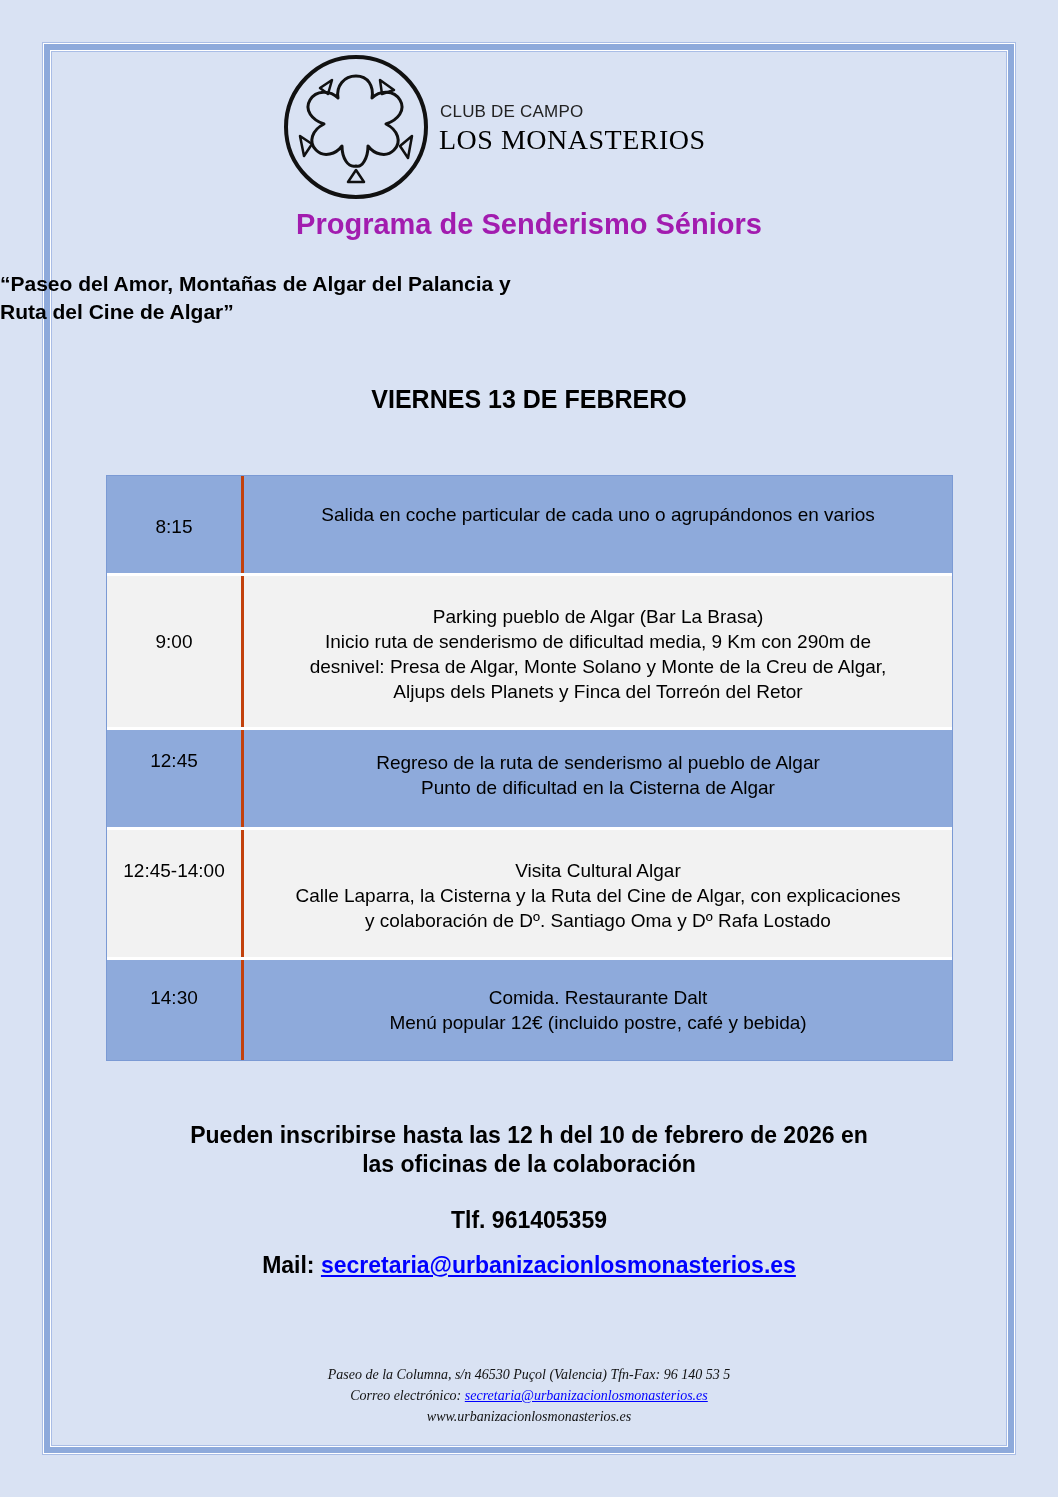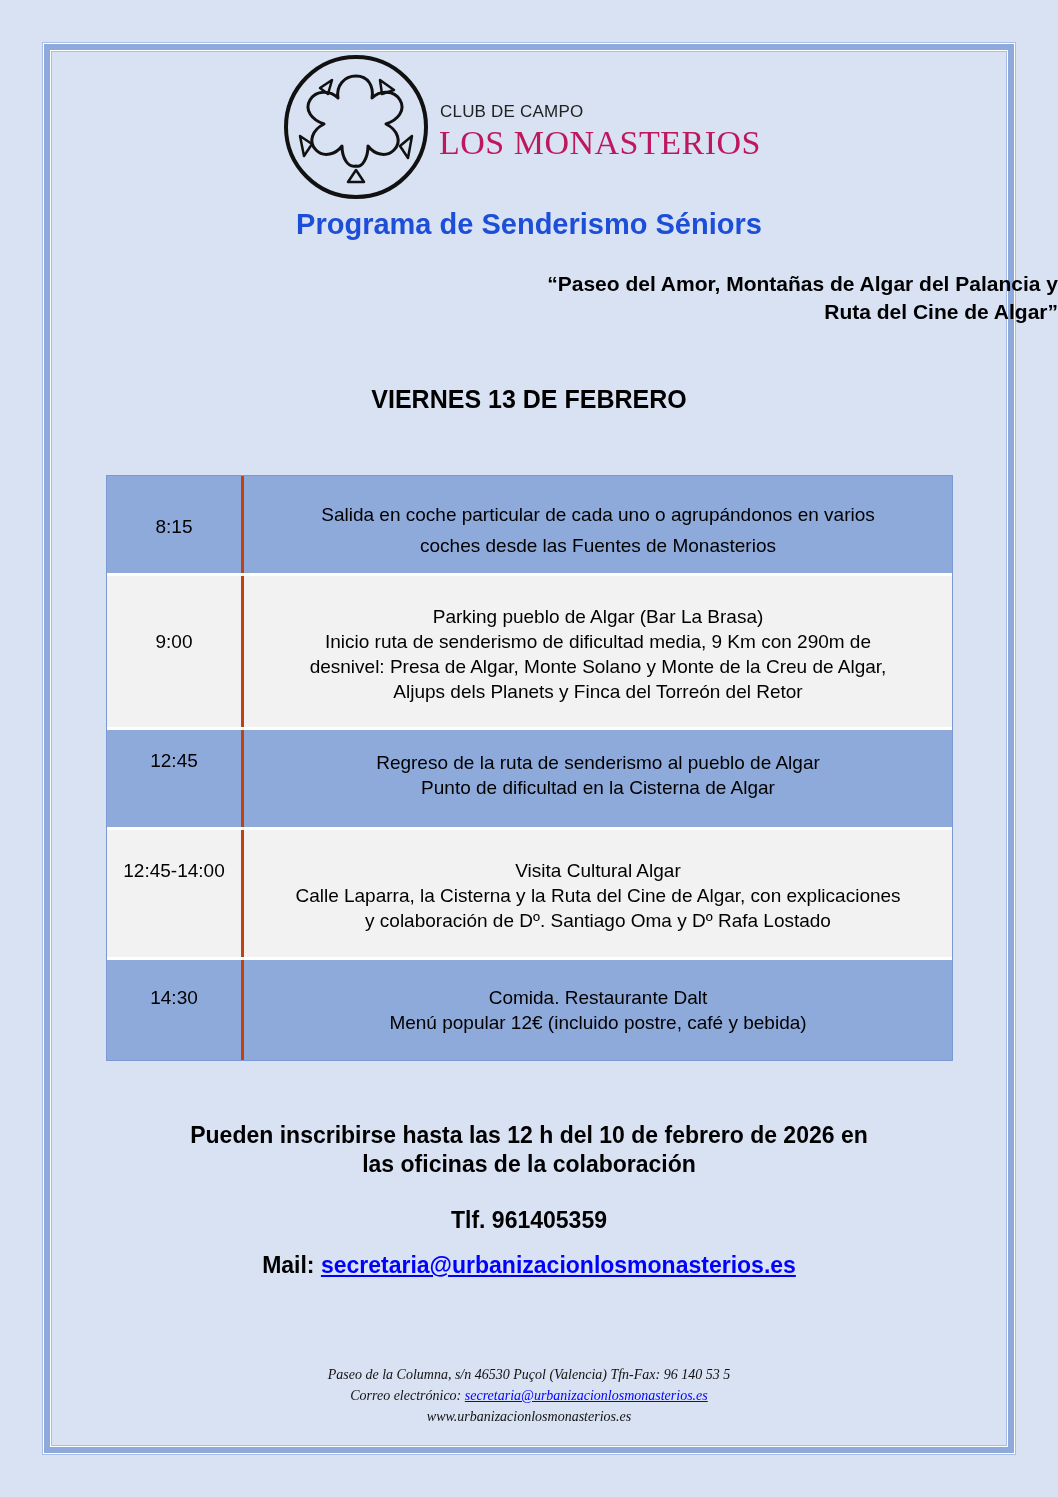--- a/index.html
+++ b/index.html
@@ -28,29 +28,29 @@
   }
 
   .logo-wrap { position: absolute; left: 282px; top: 54px; width: 500px; height: 146px; }
   .logo-mark { position: absolute; left: 0; top: 0; width: 148px; height: 146px; }
   .logo-small {
     position: absolute; left: 158px; top: 48px;
     font-family: Liberation Sans, sans-serif; font-size: 17px; color: #222; letter-spacing: 0.2px;
   }
   .logo-big {
     position: absolute; left: 157px; top: 70px;
-    font-family: "Liberation Serif", serif; font-size: 34px; color: #be185d; letter-spacing: 0.5px; white-space: nowrap;
+    font-family: "Liberation Serif", serif; font-size: 28px; color: #000000; letter-spacing: 0.5px; white-space: nowrap;
   }
 
   .title {
     position: absolute; left: 0; width: 1058px; top: 208px; text-align: center;
-    font-size: 29px; font-weight: bold; color: #1d4ed8;
+    font-size: 29px; font-weight: bold; color: #a21caf;
   }
   .subtitle {
-    position: absolute; left: 0; width: 1058px; top: 270px; text-align: right;
+    position: absolute; left: 0; width: 1058px; top: 270px; text-align: left;
     font-size: 21px; font-weight: bold; line-height: 28px;
   }
   .date-heading {
     position: absolute; left: 0; width: 1058px; top: 385px; text-align: center;
     font-size: 25px; font-weight: bold;
   }
 
   .schedule {
     position: absolute; left: 106px; top: 475px; width: 847px;
     border: 1px solid #7b9ad4; background: #ffffff;
@@ -125,21 +125,20 @@
   <div>Ruta del Cine de Algar”</div>
 </div>
 
 <div class="date-heading">VIERNES 13 DE FEBRERO</div>
 
 <div class="schedule">
   <div class="row blue r1">
     <div class="cell cell-time">8:15</div>
     <div class="cell cell-desc">
       <span class="desc-line">Salida en coche particular de cada uno o agrupándonos en varios</span>
-      <span class="desc-line">coches desde las Fuentes de Monasterios</span>
     </div>
   </div>
   <div class="row grey r2">
     <div class="cell cell-time">9:00</div>
     <div class="cell cell-desc">
       <span class="desc-line">Parking pueblo de Algar (Bar La Brasa)</span>
       <span class="desc-line">Inicio ruta de senderismo de dificultad media, 9 Km con 290m de</span>
       <span class="desc-line">desnivel: Presa de Algar, Monte Solano y Monte de la Creu de Algar,</span>
       <span class="desc-line">Aljups dels Planets y Finca del Torreón del Retor</span>
     </div>

